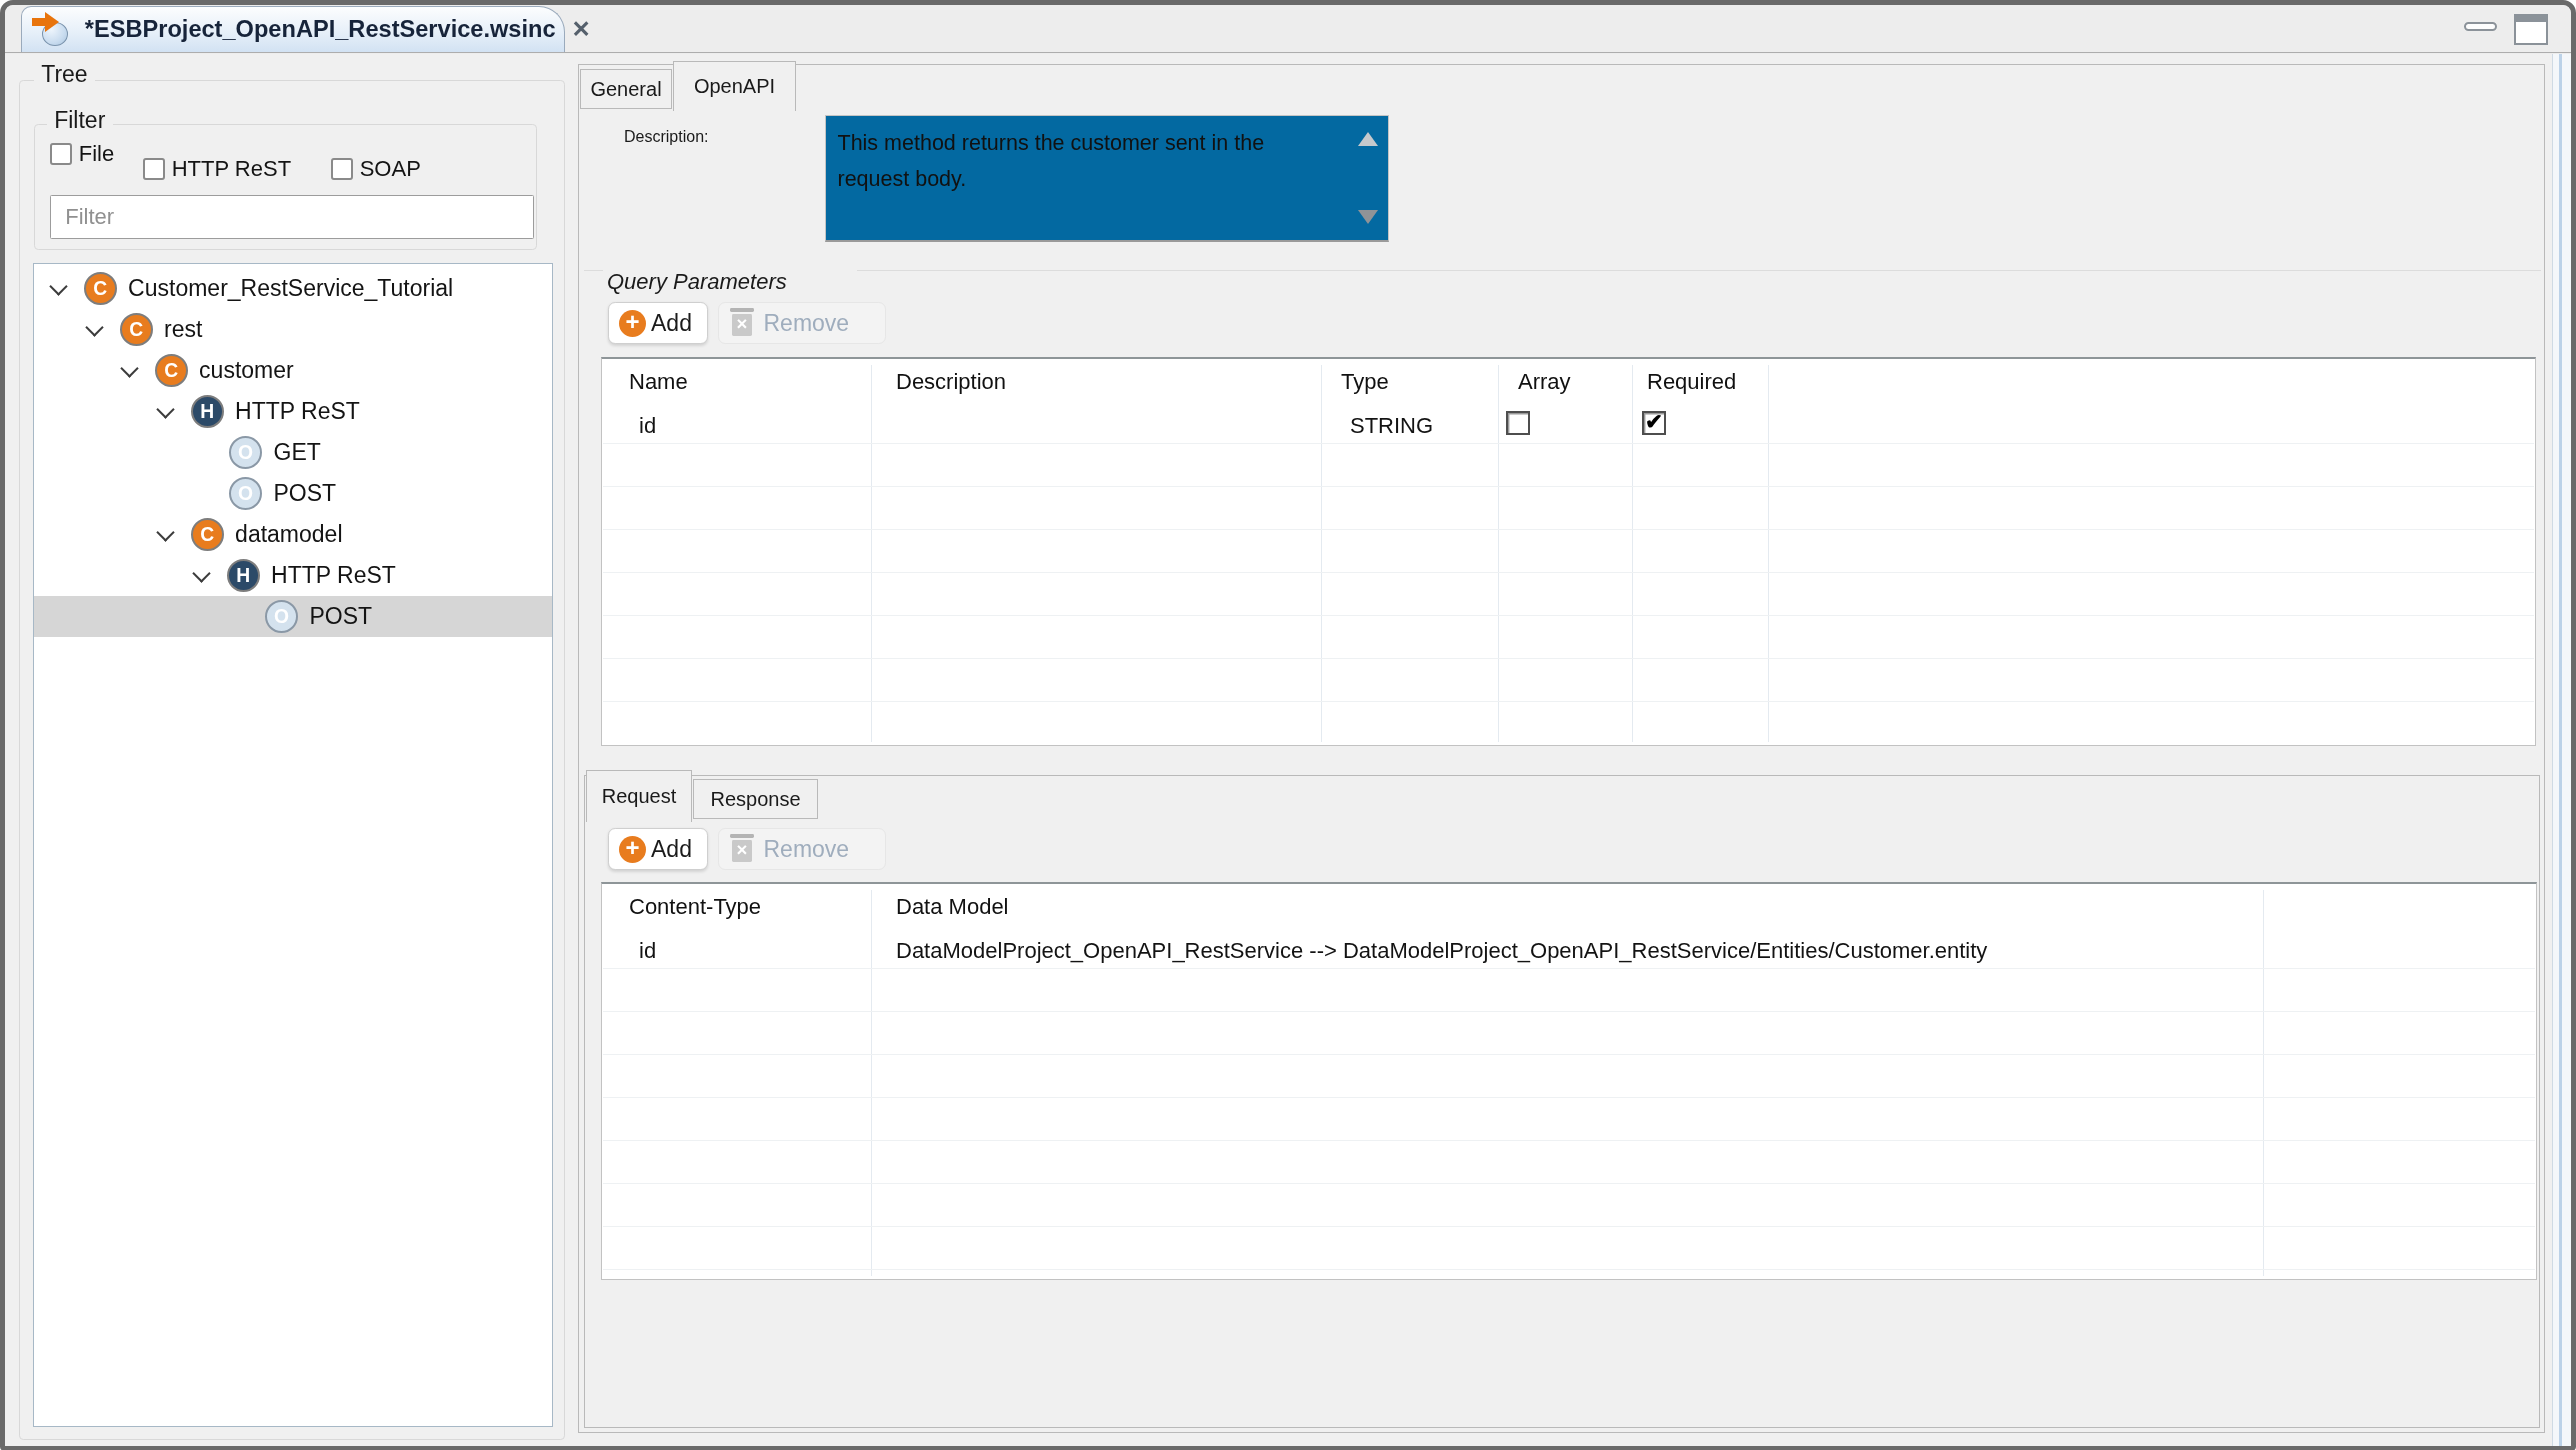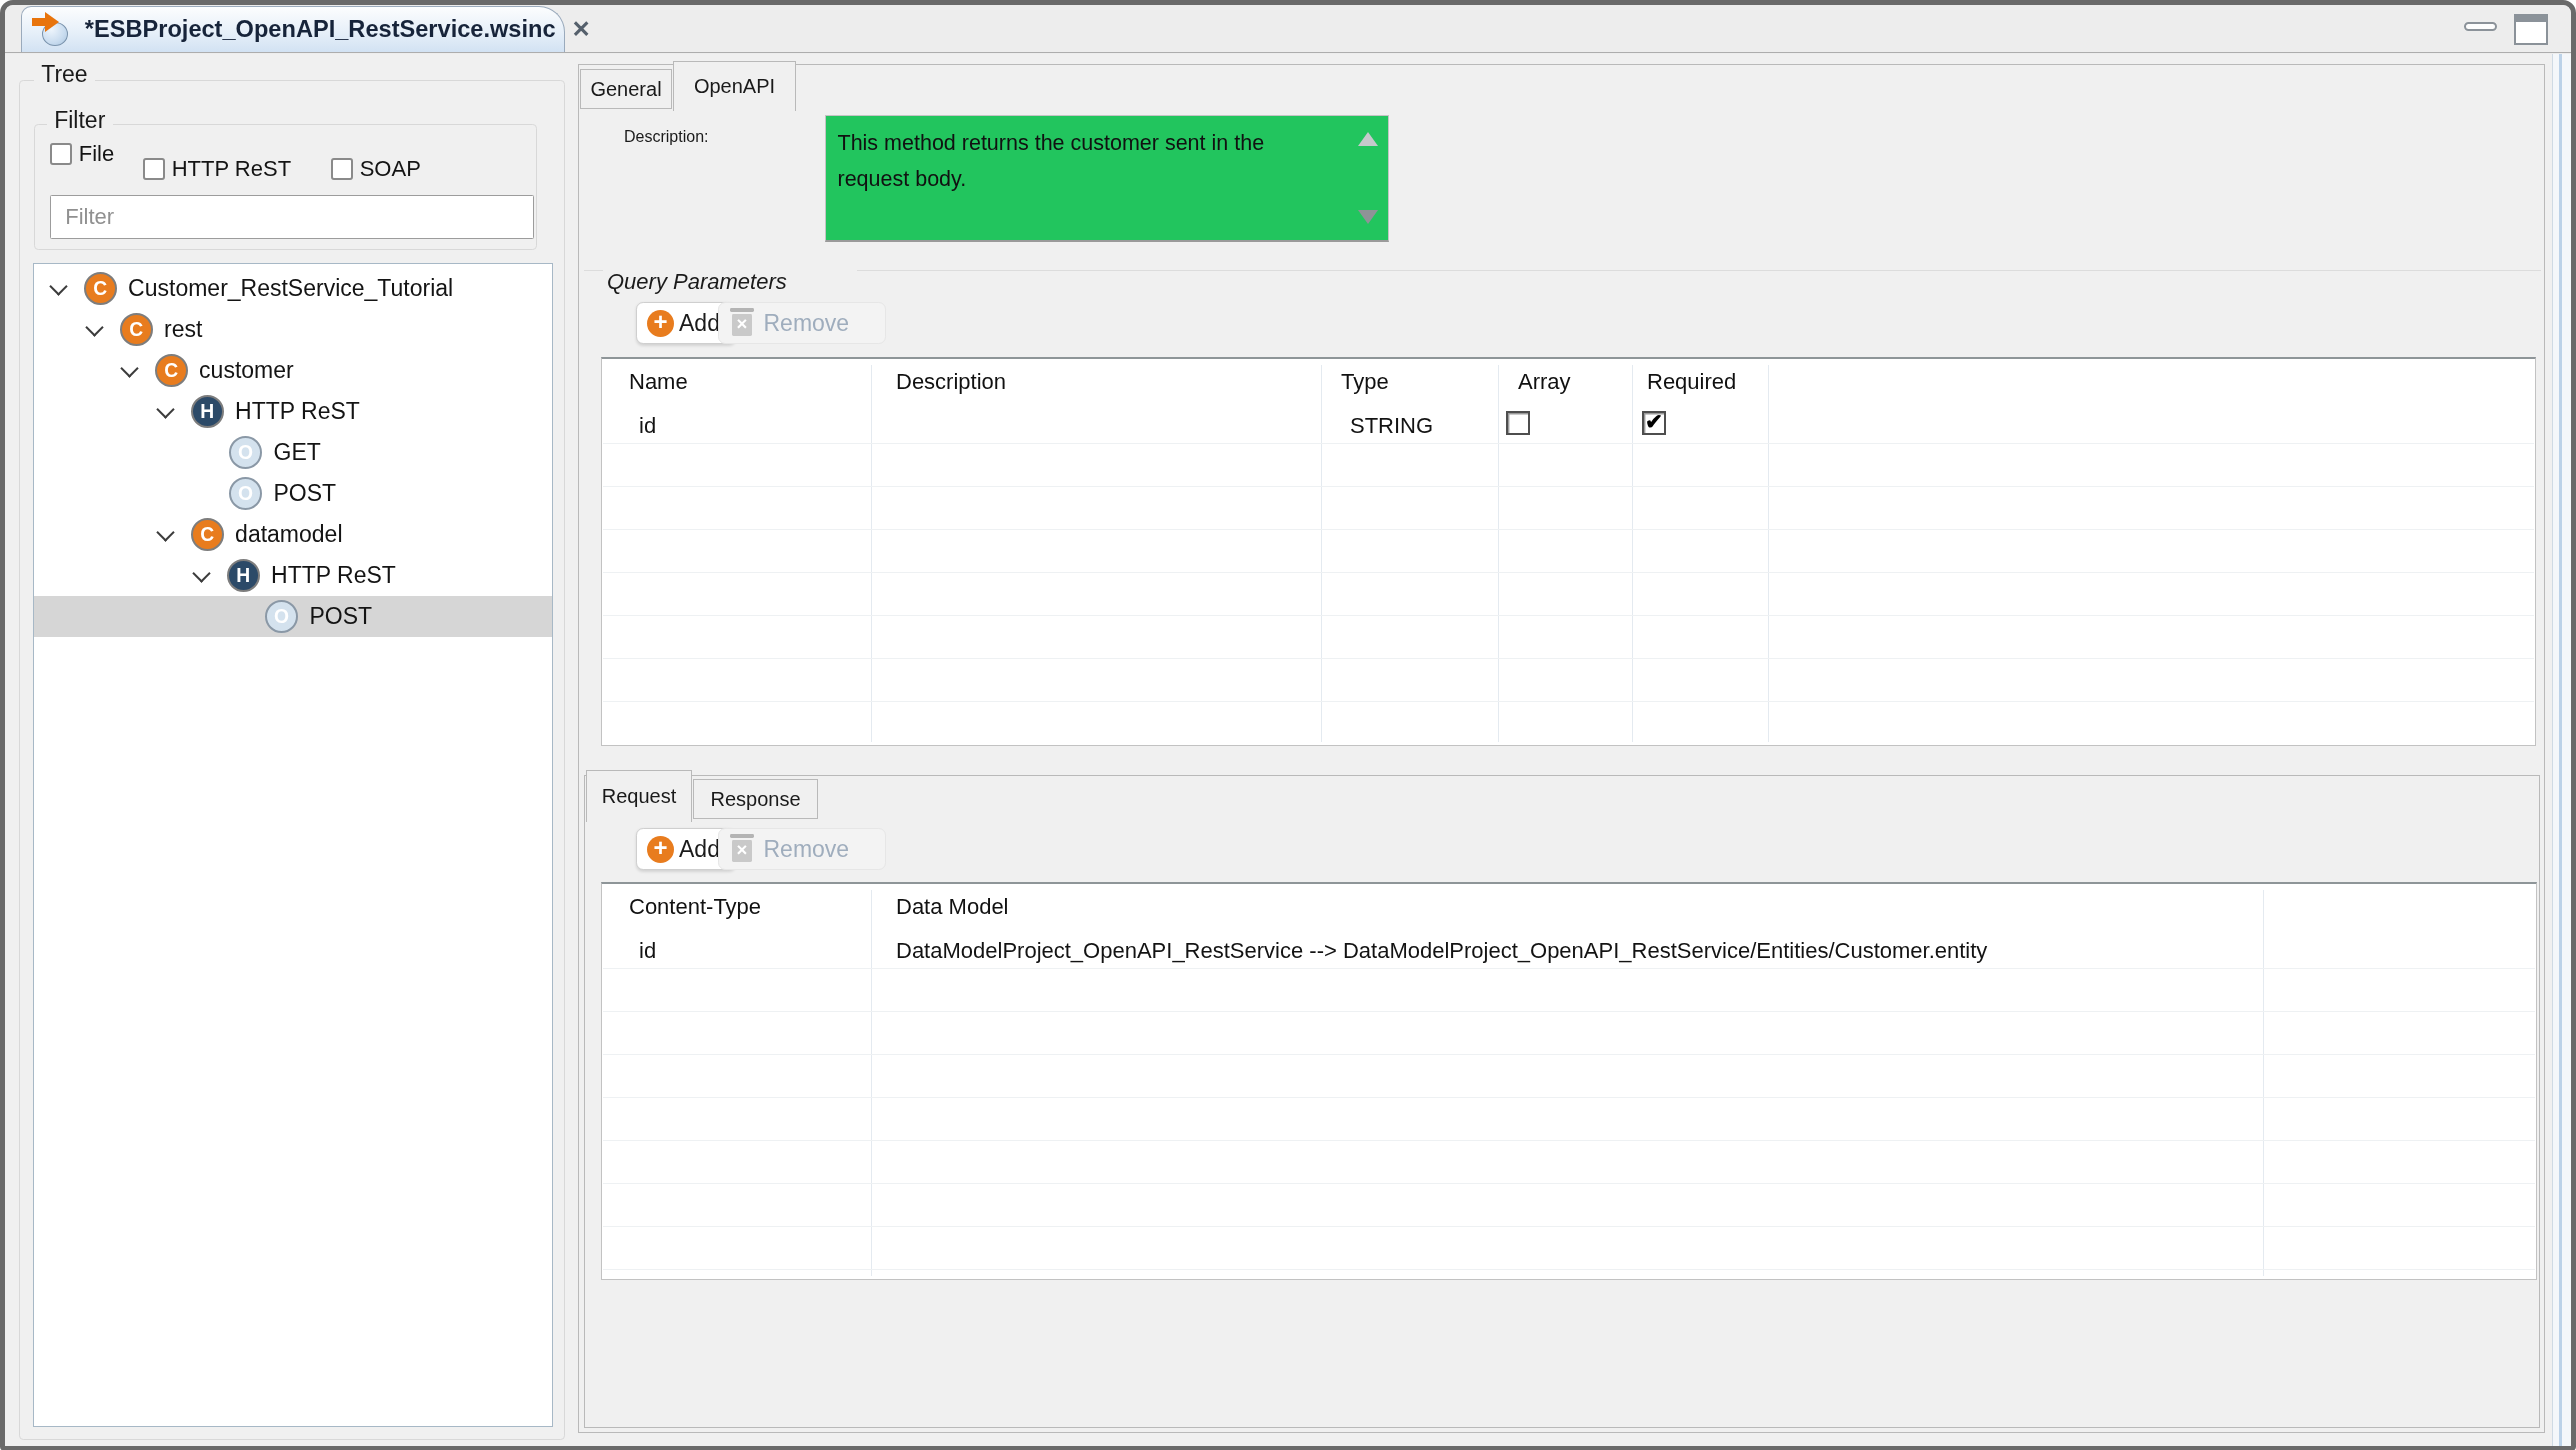--- a/index.html
+++ b/index.html
@@ -55,35 +55,35 @@
 
   
   .folder{position:absolute;border:1.4px solid #b9b9b9;}
   .ftab{position:absolute;background:#f0f0f0;border:1.4px solid #b9b9b9;display:flex;align-items:center;
     justify-content:center;font-size:20px;color:#1a1a1a;}
   .ftab.selected{border-bottom:none;z-index:3;}
   .ftab.unsel{z-index:2;}
 
   
   .desc-label{position:absolute;font-size:16px;color:#1a1a1a;}
-  .descbox{position:absolute;background:#22c55e;border:1.4px solid #c4c4c4;border-bottom:2.9px solid #9a9a9a;}
+  .descbox{position:absolute;background:#0369a1;border:1.4px solid #c4c4c4;border-bottom:2.9px solid #9a9a9a;}
   .desc-text{position:absolute;left:11.5px;top:8.6px;width:451px;font-size:21.5px;line-height:36px;color:#111;}
   .arrup{position:absolute;right:10px;top:15.8px;width:0;height:0;
     border-left:10px solid transparent;border-right:10px solid transparent;border-bottom:14.3px solid #c6c9cc;}
   .arrdn{position:absolute;right:10px;bottom:15.8px;width:0;height:0;
     border-left:10px solid transparent;border-right:10px solid transparent;border-top:14.3px solid #8f9397;}
 
   
   .sec-label{position:absolute;font-size:22px;color:#1a1a1a;}
   .sec-line{position:absolute;height:1.4px;background:#dcdcdc;}
 
   
   .btn{position:absolute;height:42px;border-radius:7.2px;display:flex;align-items:center;font-size:23px;}
   .btn.add{width:100px;background:#fff;border:1.4px solid #cfcfcf;box-shadow:0 1.4px 2.9px rgba(0,0,0,0.12);
-    padding-left:10px;gap:5px;color:#1b1b1b;margin-left:28px;}
+    padding-left:10px;gap:5px;color:#1b1b1b;}
   .plus{width:27px;height:27px;border-radius:50%;background:#E87C1E;color:#fff;display:flex;
     align-items:center;justify-content:center;font-size:24px;font-weight:bold;flex:0 0 27px;}
   .plus::before{content:"+";margin-top:-2.1px;}
   .btn.remove{width:168px;background:#f3f3f3;border:1.4px solid #e6e6e6;color:#9FADBD;padding-left:13px;gap:11.5px;}
   .trash{position:relative;width:20px;height:21.5px;background:#c9c9c9;border-radius:1.4px;margin-top:4.3px;flex:0 0 20px;}
   .trash::before{content:"";position:absolute;top:-6.4px;left:-2.1px;right:-2.1px;height:4.3px;background:#b4b4b4;border-radius:1.4px;}
   .trash::after{content:"\00d7";position:absolute;top:50%;left:50%;transform:translate(-50%,-54%);
     color:#fff;font-size:18.6px;font-weight:bold;}
 
   

